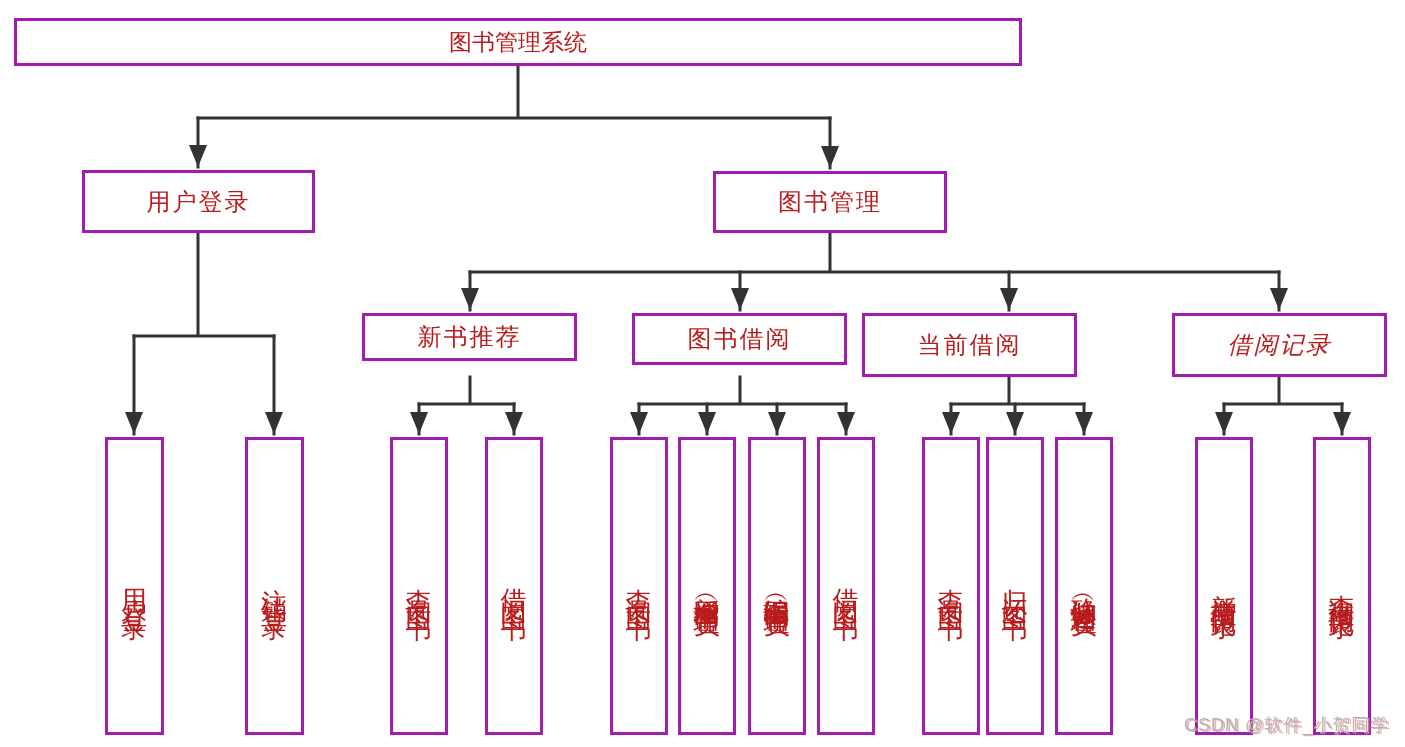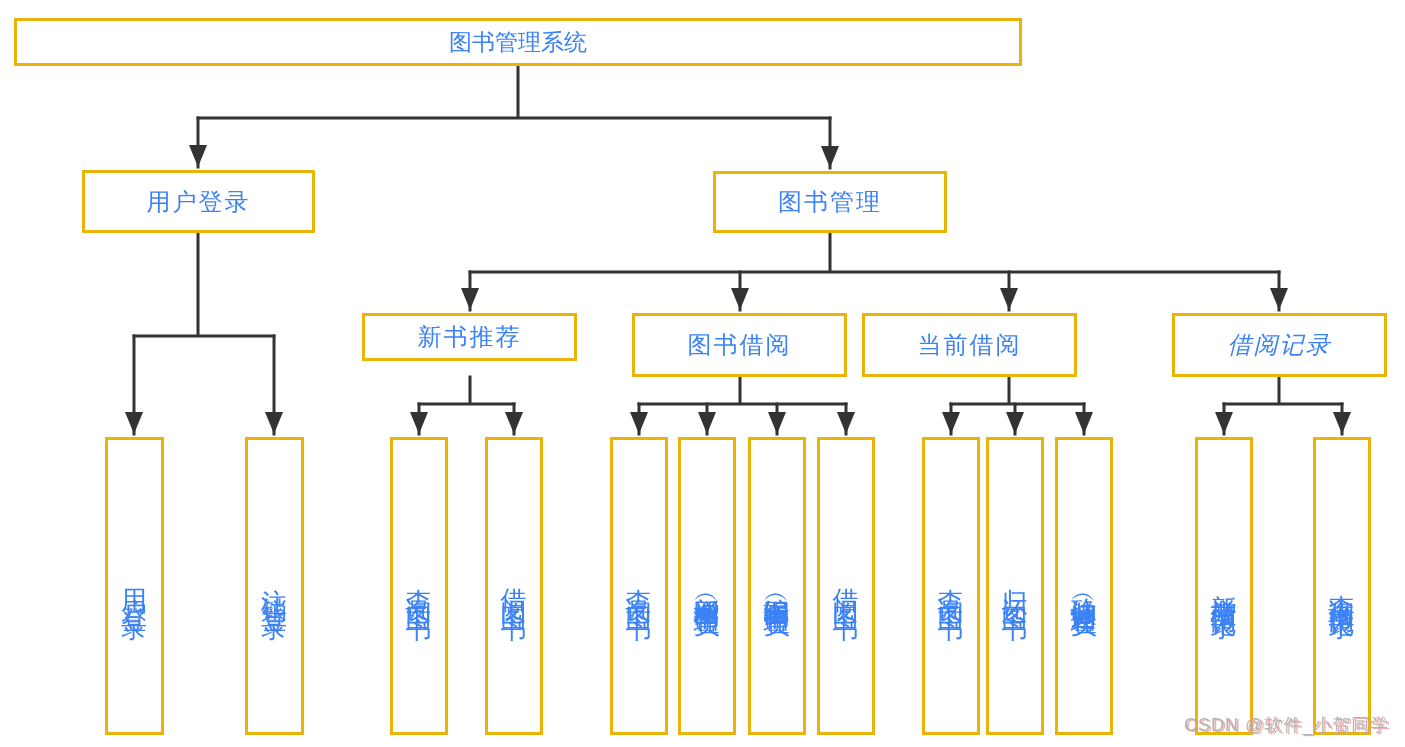--- a/index.html
+++ b/index.html
@@ -24,25 +24,25 @@
     fill: none;
     stroke: #333333;
     stroke-width: 3;
     stroke-linecap: square;
   }
   svg.connectors .arrowhead { fill: #333333; }
   .node {
     position: absolute;
     box-sizing: border-box;
     background: #ffffff;
-    border: 3px solid #eab308;
+    border: 3px solid #a21caf;
     display: flex;
     align-items: center;
     justify-content: center;
-    color: #3b82f6;
+    color: #b91c1c;
     z-index: 2;
   }
   .node.h-node span {
     font-size: 24px;
     letter-spacing: 2px;
     white-space: nowrap;
   }
   .node.root-node span { font-size: 23px; }
   .node.leaf span {
     writing-mode: vertical-rl;
@@ -118,21 +118,21 @@
   <div class="node h-node" style="left:82px; top:170px; width:233px; height:63px;">
     <span>用户登录</span>
   </div>
   <div class="node h-node" style="left:713px; top:171px; width:234px; height:62px;text-align:right;">
     <span>图书管理</span>
   </div>
 
   <div class="node h-node" style="left:362px; top:313px; width:215px; height:48px;">
     <span>新书推荐</span>
   </div>
-  <div class="node h-node" style="left:632px; top:313px; width:215px; height:64px;">
+  <div class="node h-node" style="left:632px; top:313px; width:215px; height:52px;">
     <span>图书借阅</span>
   </div>
   <div class="node h-node" style="left:862px; top:313px; width:215px; height:64px;">
     <span>当前借阅</span>
   </div>
   <div class="node h-node" style="left:1172px; top:313px; width:215px; height:64px;font-style:italic;">
     <span>借阅记录</span>
   </div>
 
   <div class="node leaf" style="left:105px; top:437px; width:59px; height:298px;">

